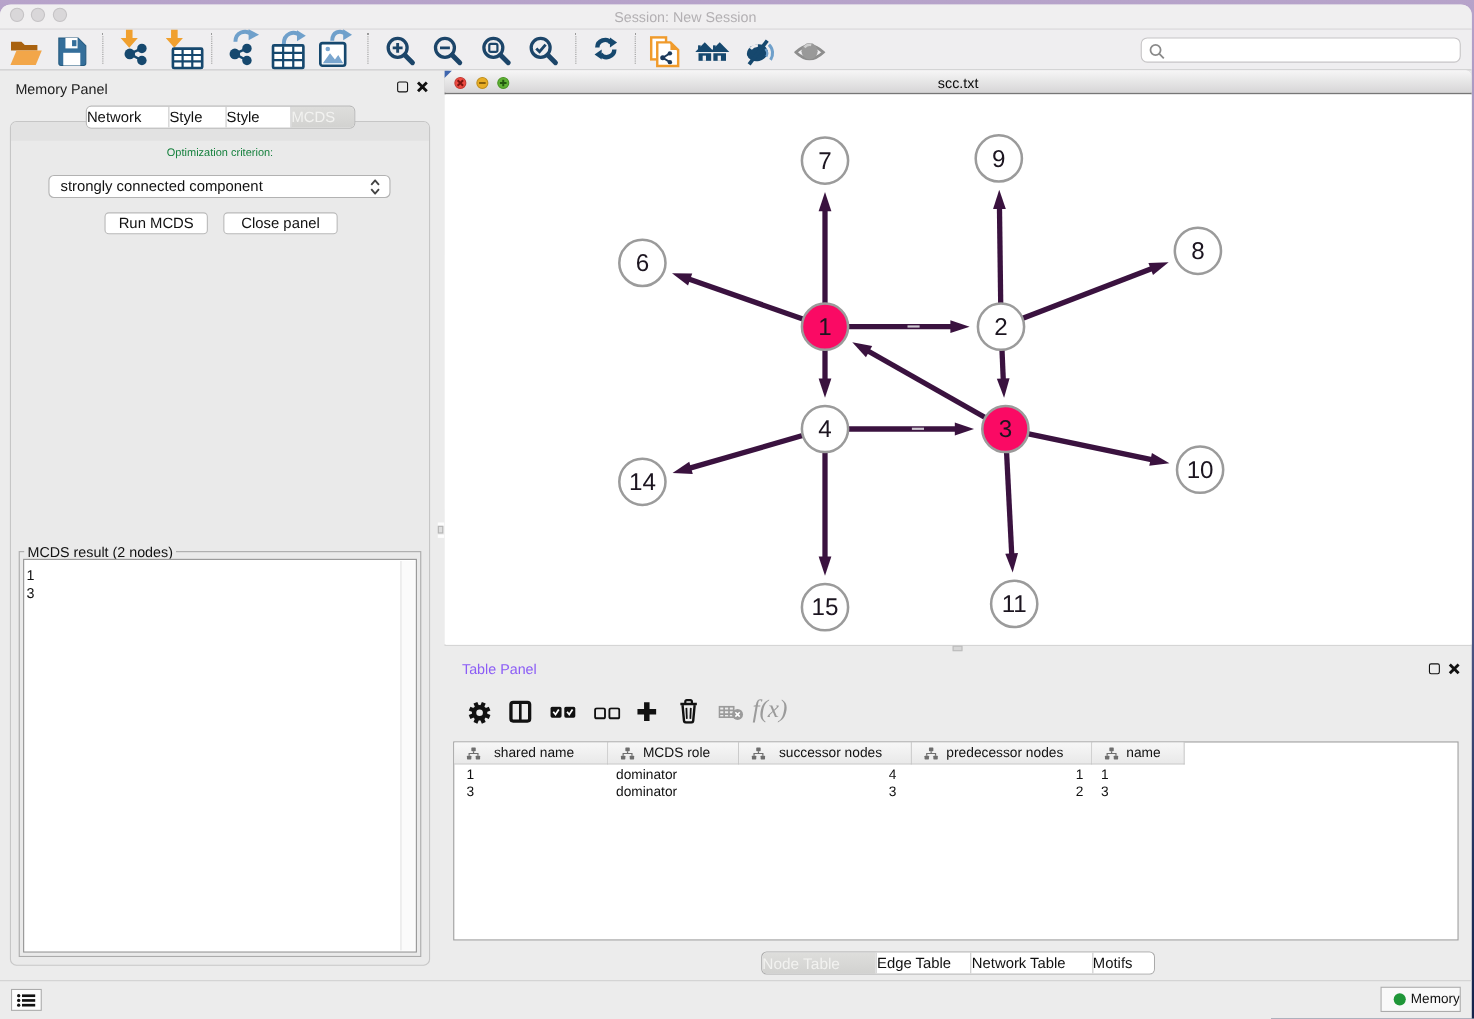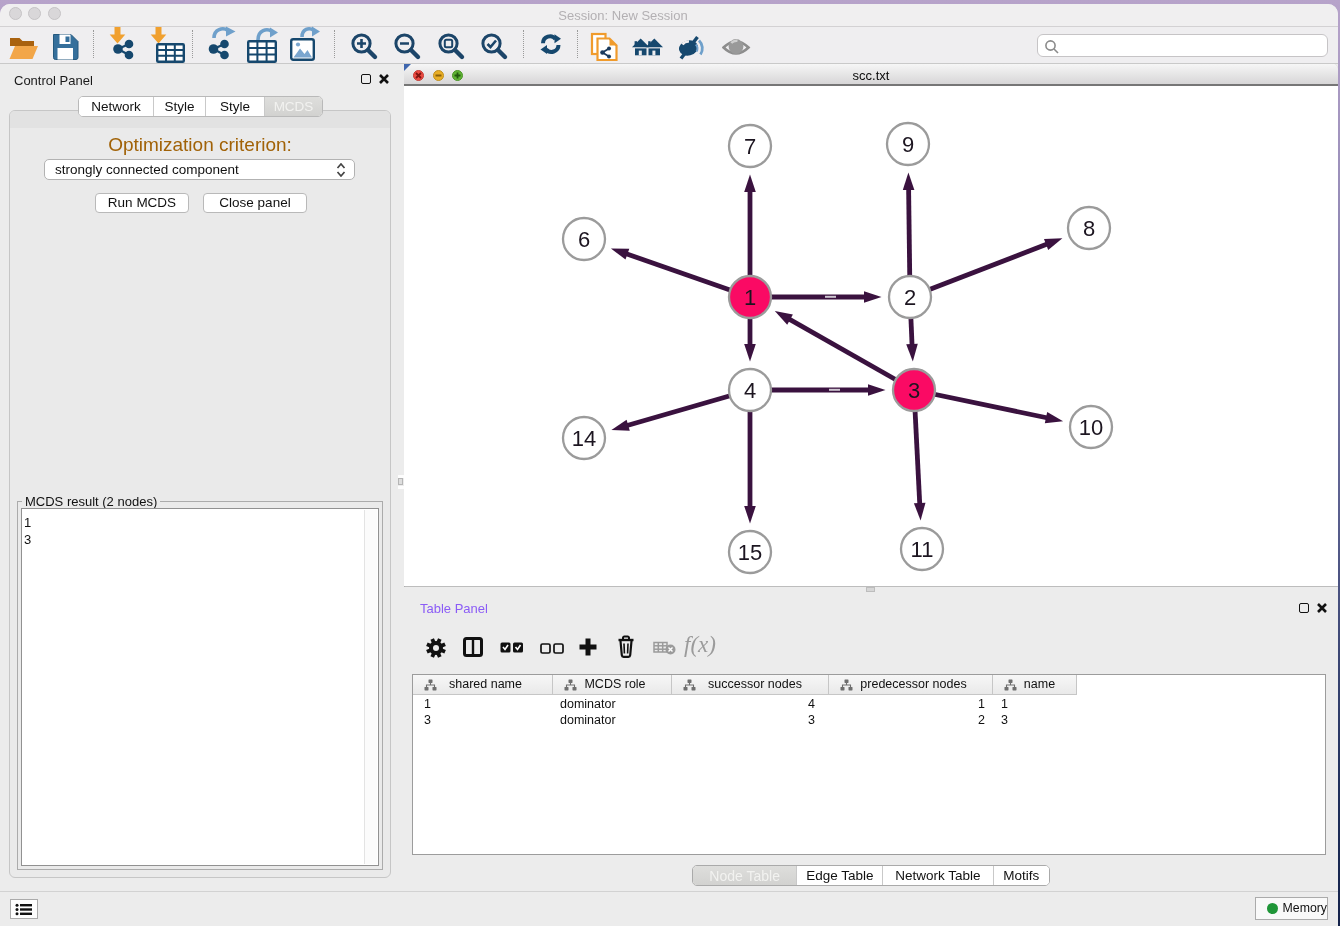--- a/index.html
+++ b/index.html
@@ -9,25 +9,25 @@
 .tl{top:3px;width:13px;height:13px;border-radius:50%;background:#d9d7d9;border:1px solid #c5c3c5}
 #wtitle{left:0;top:4px;width:1246px;text-align:center;font-size:13px;color:#b3b0b3}
 #toolbar{left:0;top:23px;width:1338px;height:37px;background:#efeef0;border-bottom:1px solid #c9c9c9}
 .vsep{top:26px;width:0;height:28px;border-left:1px dotted #9a9a9a}
 #searchbox{left:1037px;top:30px;width:291px;height:23px;background:#fff;border:1px solid #c6c4c6;border-radius:6px}
 #cptitle{left:14px;top:69px;font-size:13px;color:#1a1a1a}
 .sqicon{width:10px;height:10px;border:1.6px solid #111;border-radius:2px}
 #cppanel{left:9px;top:106px;width:382px;height:768px;border:1px solid #c6c6c6;border-radius:6px;background:#eaeaea}
 #cpband{left:10px;top:107px;width:380px;height:17px;background:#e2e2e2;border-radius:5px 5px 0 0}
 .tabgrp{display:flex;border:1px solid #b9b9b9;border-radius:5px;overflow:hidden;background:#fff;height:21px}
-.tab{font-size:13.5px;color:#111;text-align:center;border-left:1px solid #c9c9c9;background:#fff;line-height:20px}
+.tab{font-size:13.5px;color:#111;text-align:left;border-left:1px solid #c9c9c9;background:#fff;line-height:20px}
 .tab:first-child{border-left:none}
 .tabsel{background:linear-gradient(#dededc,#d2d2d0);color:#f2f2f0}
 #ctabs{left:78px;top:92px;width:245px}
-#optlab{left:10px;top:130px;width:380px;text-align:center;font-size:19px;color:#a16207}
+#optlab{left:10px;top:130px;width:380px;text-align:center;font-size:10px;color:#15803d}
 #combo{left:44px;top:155px;width:311px;height:21px;background:#fff;border:1px solid #b2b2b2;border-radius:5px;font-size:13.5px;color:#111;line-height:19px;padding-left:10px}
 .btn{height:20px;background:#fff;border:1px solid #b9b9b9;border-radius:4px;font-size:13.5px;color:#111;text-align:center;line-height:18px}
 #grpbox{left:17px;top:497px;width:366px;height:369px;border:1px solid #ababab}
 #grplab{left:22px;top:490px;background:#eaeaea;padding:0 3px;font-size:13px;color:#111}
 #txtarea{left:21px;top:504px;width:358px;height:358px;background:#fff;border:1px solid #919191;font-size:13px;color:#111;line-height:16.5px;padding:6px 0 0 2px}
 #txtscroll{left:364px;top:506px;width:13px;height:354px;background:#fbfbfb;border-left:1px solid #e3e3e3}
 #frame{left:404px;top:60px;width:934px;height:523px;background:#fff;border-radius:5px 5px 0 0;border-left:1px solid #a2a2a2;border-right:1px solid #c4c4c4;border-bottom:1px solid #bdbdbd}
 #ftitle{left:404px;top:60px;width:934px;height:22px;background:linear-gradient(#f6f6f6,#d7d6d7);border-bottom:2px solid #767676;border-radius:5px 5px 0 0}
 .mac{top:66px;width:11px;height:11px;border-radius:50%}
 #ftext{left:404px;top:64px;width:934px;text-align:center;font-size:13px;color:#0a0a0a}
@@ -194,21 +194,21 @@
  <path d="M1.5 15.5 Q 14 3.5 26.5 15.5 Q 14 27.5 1.5 15.5 Z" fill="none" stroke="#8d8d8d" stroke-width="2.6"></path>
  <circle cx="14" cy="14.5" r="7.4" fill="#999"></circle>
  <path d="M9.3 11 A 6.8 6.8 0 0 1 15.5 8.8" fill="none" stroke="#cfcfcf" stroke-width="2.4"></path>
 </svg>
 <div class="abs" id="searchbox"></div>
 <svg class="abs" style="left:1044px;top:35px" width="16" height="16">
  <circle cx="6.5" cy="6.5" r="4.6" fill="none" stroke="#8a8a8a" stroke-width="1.6"></circle>
  <line x1="10" y1="10" x2="14" y2="14" stroke="#8a8a8a" stroke-width="1.6"></line>
 </svg>
 
-<div class="abs" id="cptitle">Control Panel</div>
+<div class="abs" id="cptitle">Memory Panel</div>
 <div class="abs sqicon" style="left:361px;top:70px"></div>
 <svg class="abs" style="left:378px;top:69px" width="12" height="12">
       <path d="M2 2 L10 10 M10 2 L2 10" stroke="#111" stroke-width="2.6"></path>
     </svg>
 <div class="abs" id="cppanel"></div>
 <div class="abs" id="cpband"></div>
 <div class="abs tabgrp" id="ctabs">
  <div class="tab" style="width:74px">Network</div>
  <div class="tab" style="width:52px">Style</div>
  <div class="tab" style="width:59px">Style</div>

